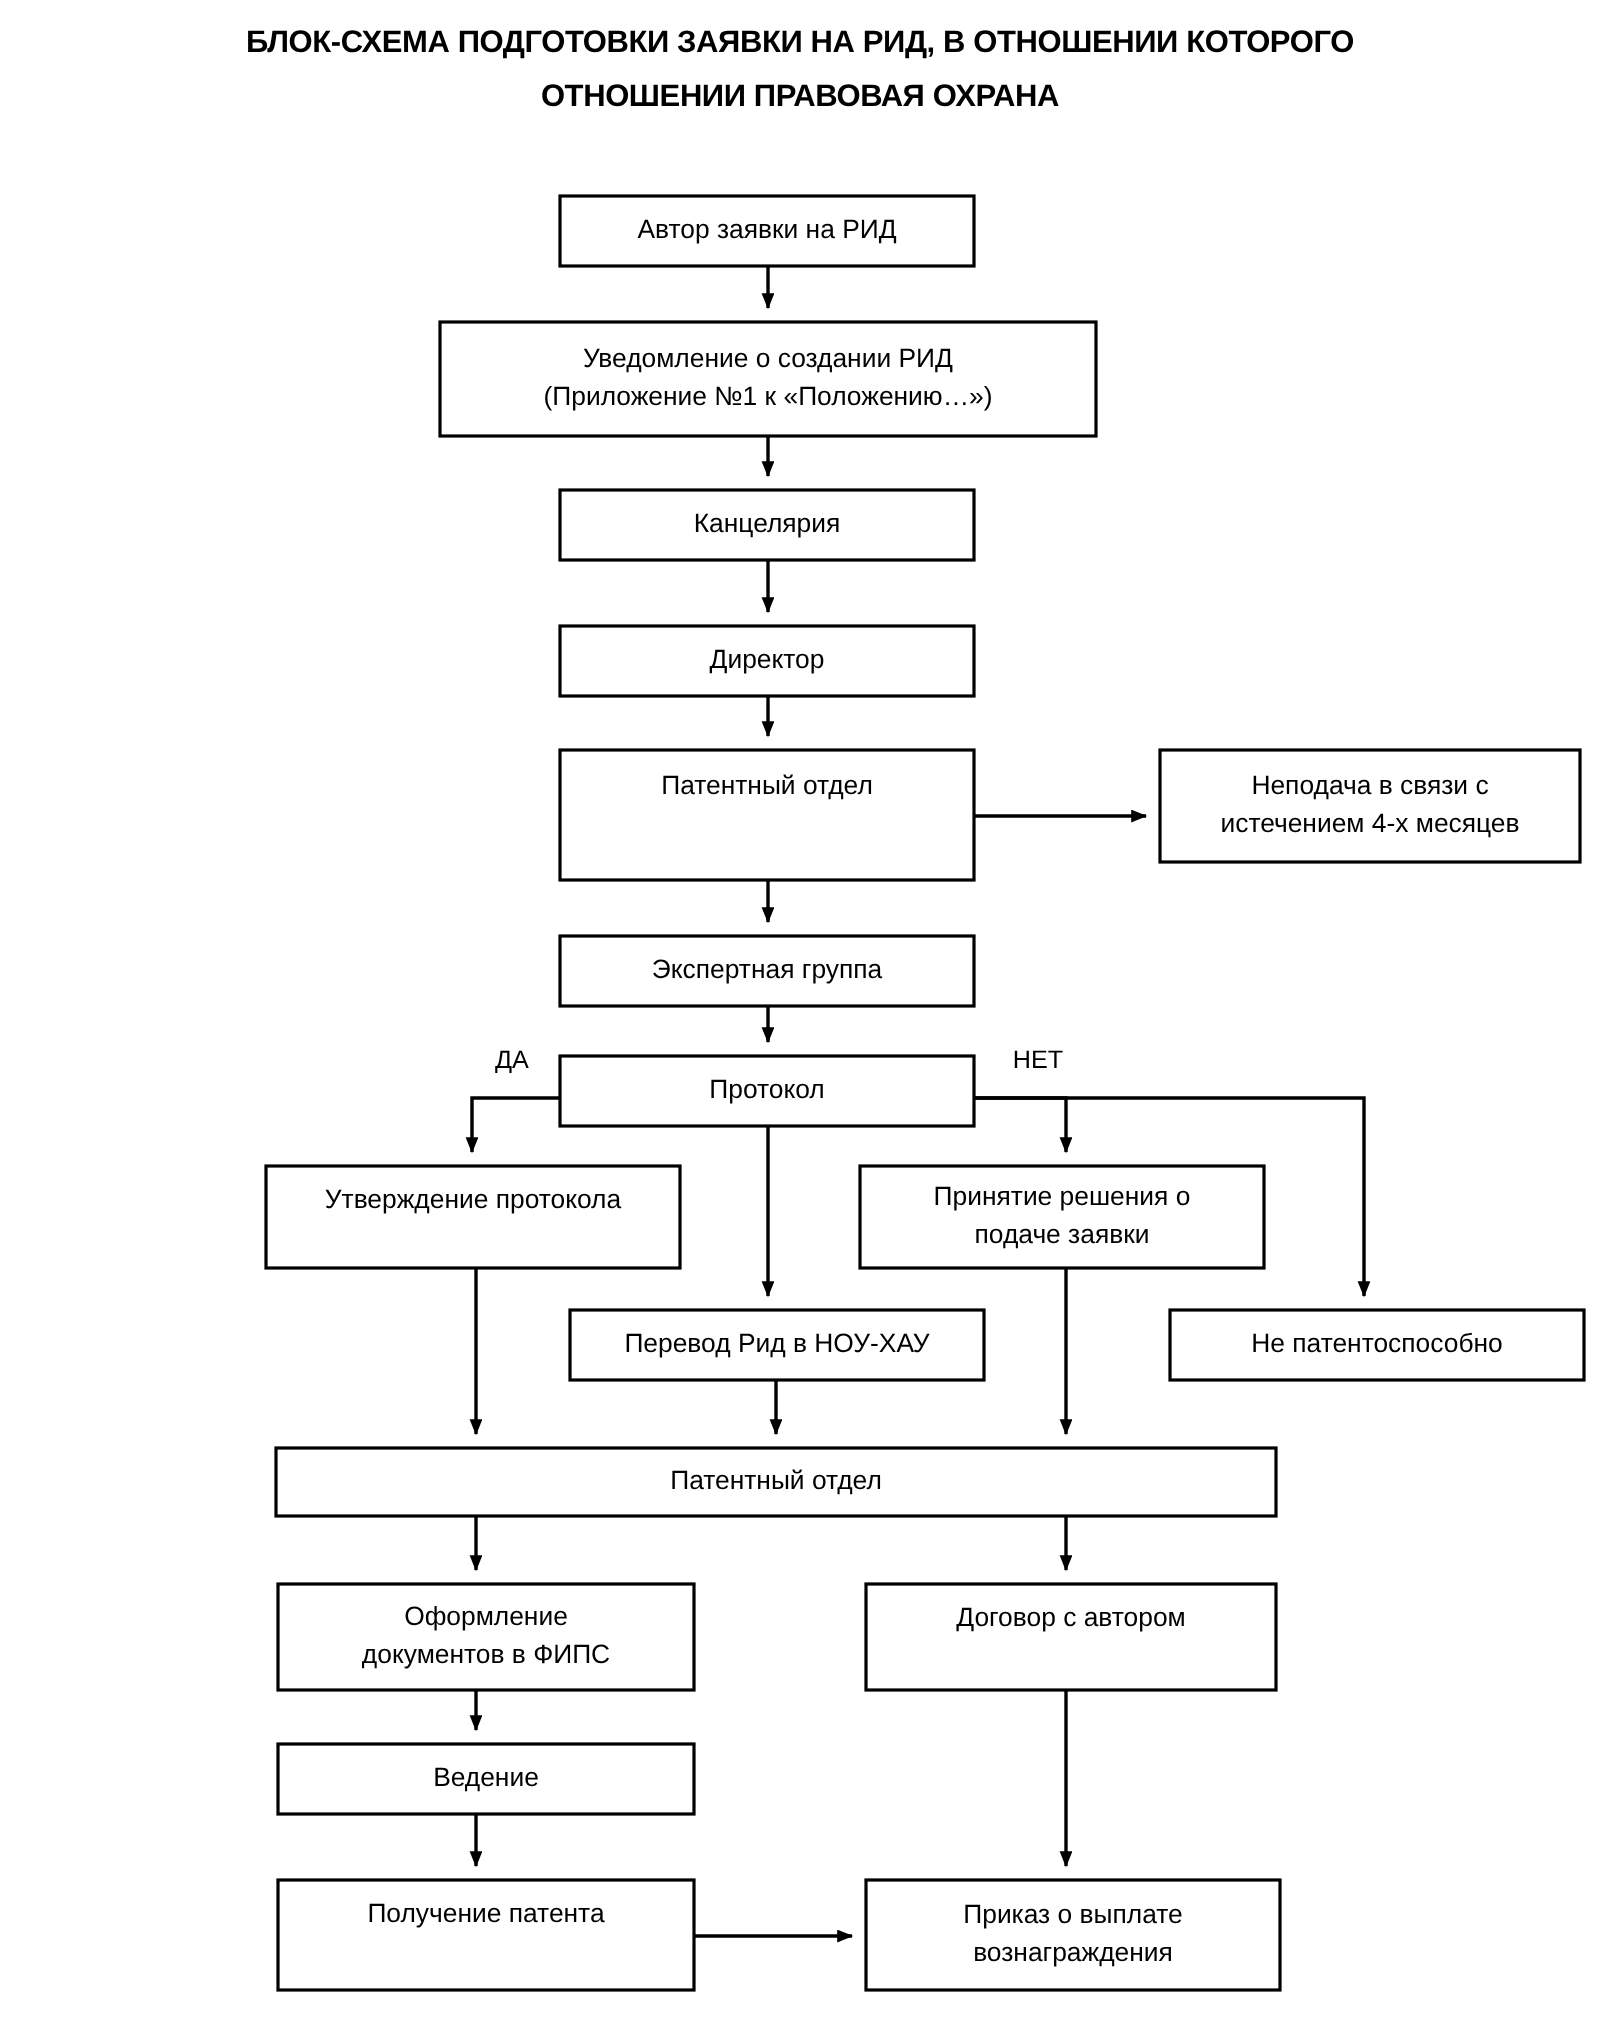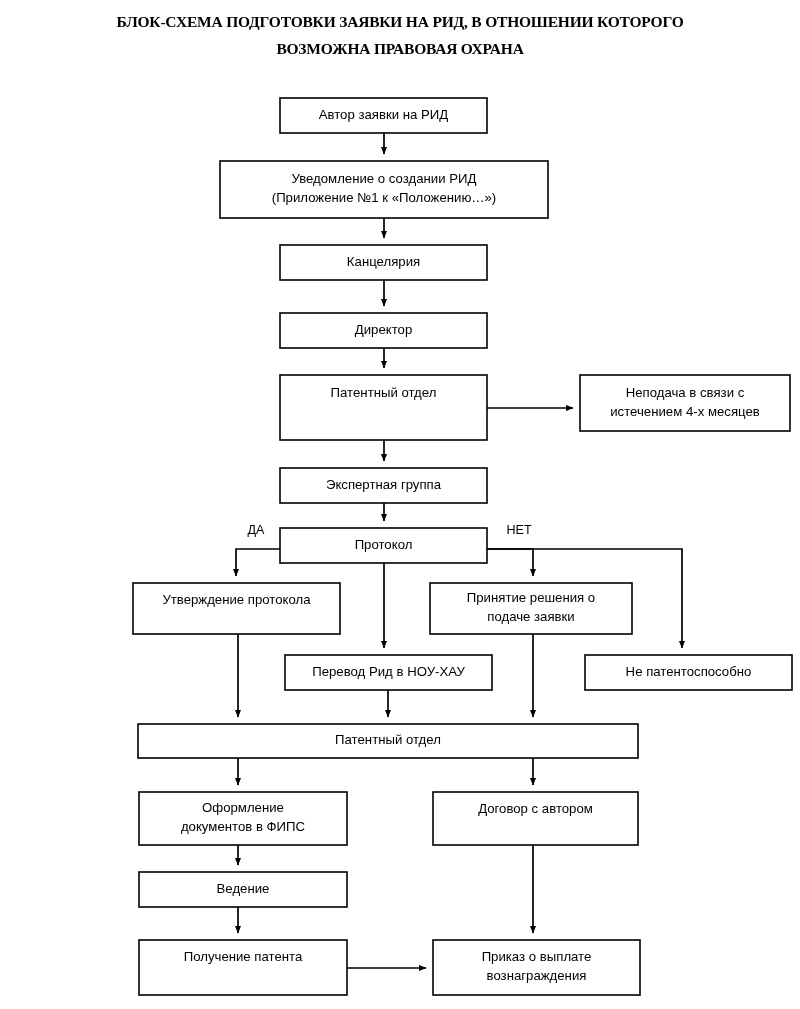--- a/index.html
+++ b/index.html
@@ -23,21 +23,20 @@
   .title-block {
     position: absolute;
     left: 0;
     top: 8px;
     width: 800px;
     text-align: center;
     font-weight: bold;
     font-size: 15.5px;
     line-height: 27px;
     letter-spacing: -0.2px;
-    font-family: Liberation Serif, serif;
   }
   .title-line {
     display: block;
     white-space: nowrap;
   }
   svg.flow {
     position: absolute;
     left: 0;
     top: 0;
     width: 800px;
@@ -67,21 +66,21 @@
     text-anchor: middle;
   }
 </style>
 </head>
 <body>
 
 <div id="page">
 
   <div class="title-block">
     <span class="title-line">БЛОК-СХЕМА ПОДГОТОВКИ ЗАЯВКИ НА РИД, В ОТНОШЕНИИ КОТОРОГО</span>
-    <span class="title-line">ВОЗМОЖНА ПРАВОВАЯ ОХРАНА</span>
+    <span class="title-line">ОТНОШЕНИИ ПРАВОВАЯ ОХРАНА</span>
   </div>
 
   <svg class="flow" viewBox="0 0 800 1009">
     <defs>
       <marker id="arrowhead" markerWidth="9" markerHeight="9" refX="7.4" refY="3.2" orient="auto" markerUnits="userSpaceOnUse">
         <path d="M 0 0 L 8 3.2 L 0 6.4 z" fill="#000000"></path>
       </marker>
     </defs>
     <g id="edges-layer">
         <path d="M 384 133 L 384 154" class="edge-line" marker-end="url(#arrowhead)"></path>

